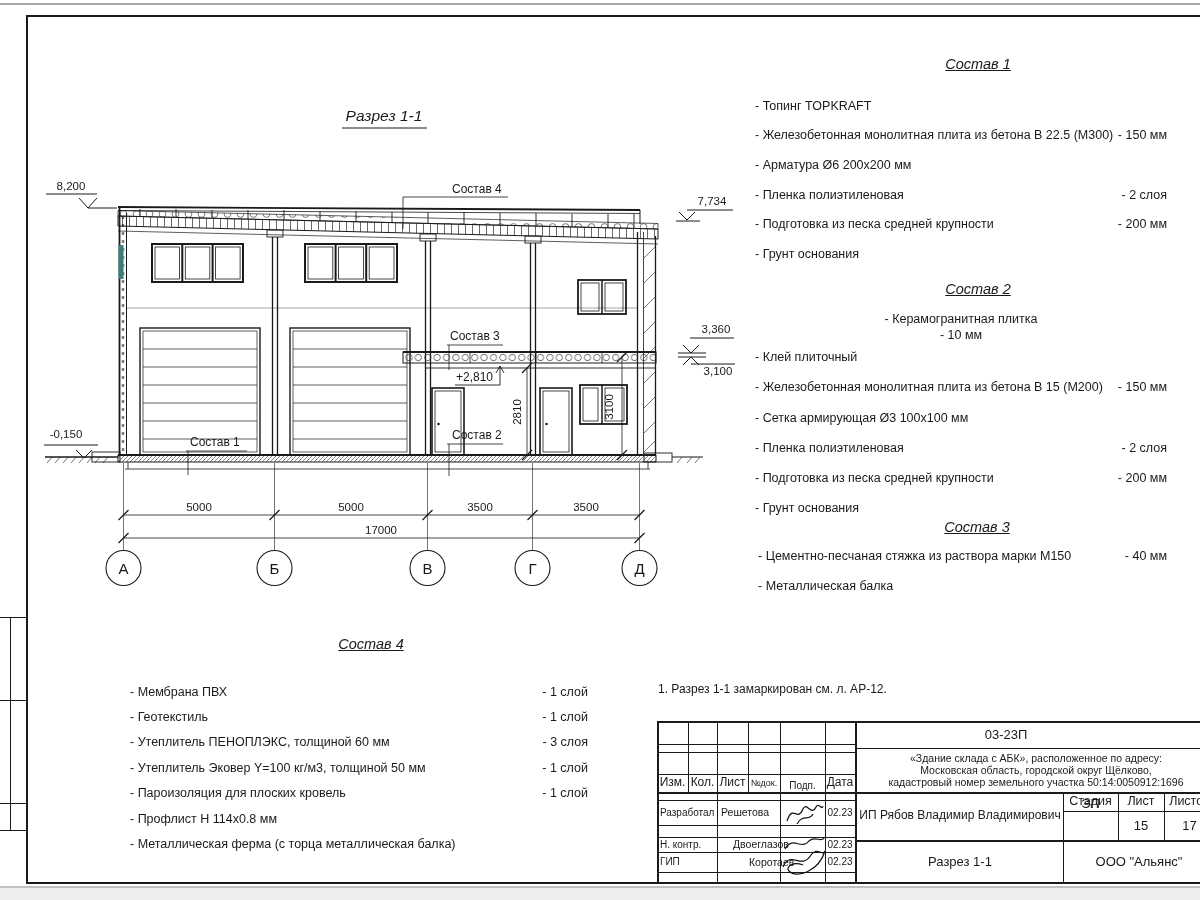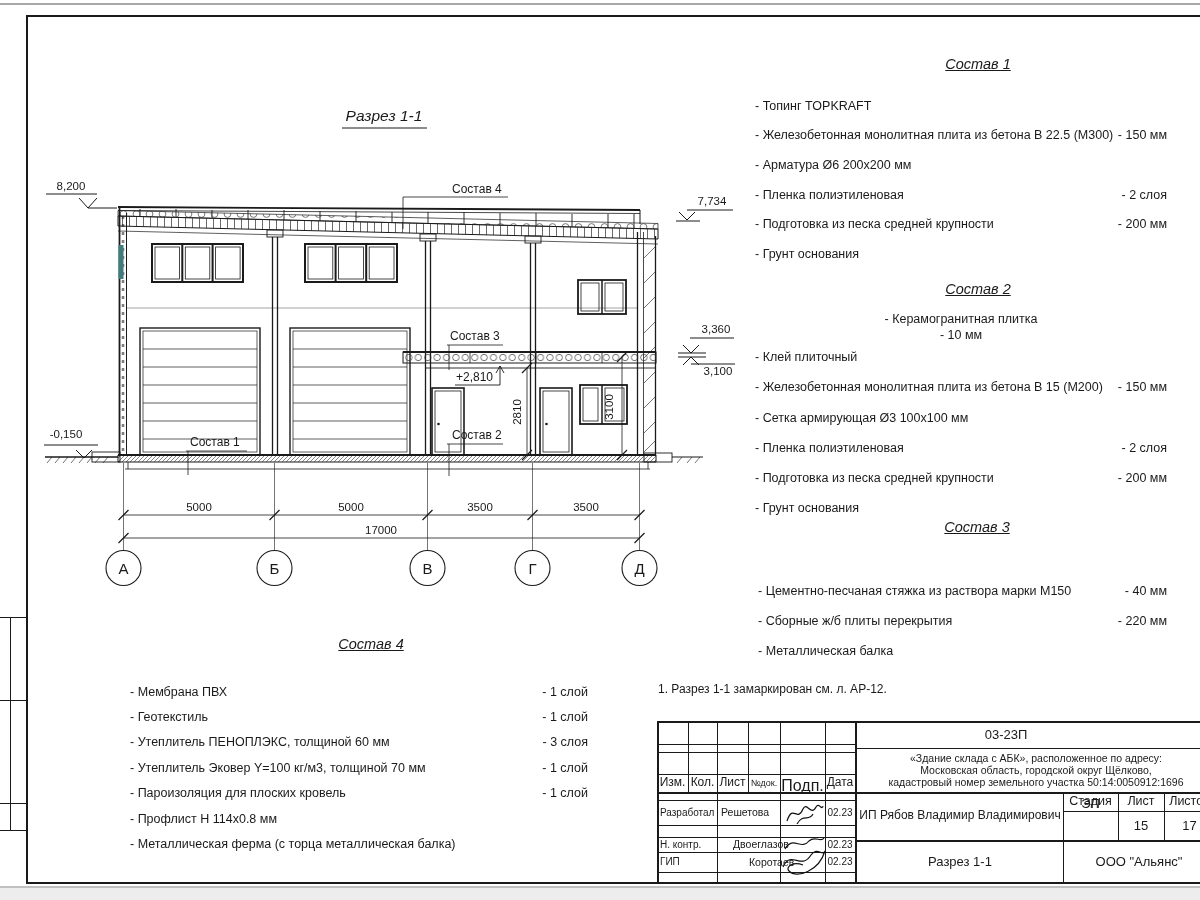--- a/index.html
+++ b/index.html
@@ -319,51 +319,47 @@
         <span>- Подготовка из песка средней  крупности</span>
         <span>- 200 мм</span>
       </div>
     <div class="comp-row" style="height:30.2px;">
         <span>- Грунт основания</span>
         <span></span>
       </div>
   </div>
 
   <div class="comp-head" style="left:897px;top:519px;width:160px;"><span>Состав 3</span></div>
-  <div class="comp-list" style="left:758px;top:576px;width:409px;">
+  <div class="comp-list" style="left:758px;top:541px;width:409px;">
     <div class="comp-row" style="height:30px;">
         <span>- Цементно-песчаная стяжка  из раствора марки М150</span>
         <span>- 40 мм</span>
       </div>
     <div class="comp-row" style="height:30px;">
-        <span>- Сборные ж/б плиты перекрытия</span>
-        <span>- 220 мм</span>
-      </div>
-    <div class="comp-row" style="height:30px;">
         <span>- Металлическая  балка</span>
         <span></span>
       </div>
   </div>
 
   <div class="comp-head" style="left:291px;top:636px;width:160px;"><span>Состав 4</span></div>
   <div class="comp-list" style="left:130px;top:679px;width:458px;">
     <div class="comp-row" style="height:25.4px;">
         <span>- Мембрана ПВХ</span>
         <span>- 1 слой</span>
       </div>
     <div class="comp-row" style="height:25.4px;">
         <span>- Геотекстиль</span>
         <span>- 1 слой</span>
       </div>
     <div class="comp-row" style="height:25.4px;">
         <span>- Утеплитель ПЕНОПЛЭКС, толщиной 60 мм</span>
         <span>- 3 слоя</span>
       </div>
     <div class="comp-row" style="height:25.4px;">
-        <span>- Утеплитель Эковер Y=100 кг/м3, толщиной 70 мм</span>
+        <span>- Утеплитель Эковер Y=100 кг/м3, толщиной 50 мм</span>
         <span>- 1 слой</span>
       </div>
     <div class="comp-row" style="height:25.4px;">
         <span>- Пароизоляция для плоских кровель</span>
         <span>- 1 слой</span>
       </div>
     <div class="comp-row" style="height:25.4px;">
         <span>- Профлист Н 114х0.8 мм</span>
         <span></span>
       </div>
@@ -398,21 +394,21 @@
     <div class="vline" style="left:1063px;top:792px;width:1px;height:92px;"></div>
     <div class="vline" style="left:1118px;top:792px;width:1px;height:49px;"></div>
     <div class="vline" style="left:1164px;top:792px;width:1px;height:49px;"></div>
     <div class="hline" style="left:1063px;top:811px;width:152px;height:1px;"></div>
     <div class="hline" style="left:857px;top:840px;width:358px;height:1.5px;"></div>
 
     <div class="cell" style="left:657px;top:774px;width:31px;height:18px;font-size:12px;">Изм.</div>
     <div class="cell" style="left:688px;top:774px;width:29px;height:18px;font-size:12px;">Кол.</div>
     <div class="cell" style="left:717px;top:774px;width:31px;height:18px;font-size:12px;">Лист</div>
     <div class="cell" style="left:748px;top:774px;width:32px;height:18px;font-size:9px;">№док.</div>
-    <div class="cell" style="left:780px;top:774px;width:45px;height:24px;font-size:16px;">Подп.</div>
+    <div class="cell" style="left:780px;top:774px;width:45px;height:24px;font-size:10px;">Подп.</div>
     <div class="cell" style="left:825px;top:774px;width:30px;height:18px;font-size:12px;">Дата</div>
 
     <div class="cell left" style="left:660px;top:800px;width:57px;height:25px;font-size:10px;">Разработал</div>
     <div class="cell left" style="left:721px;top:800px;width:59px;height:25px;font-size:10.5px;">Решетова</div>
     <div class="cell" style="left:825px;top:800px;width:30px;height:25px;font-size:10px;">02.23</div>
     <div class="cell left" style="left:660px;top:837px;width:57px;height:15px;font-size:10px;">Н. контр.</div>
     <div class="cell left" style="left:721px;top:837px;width:59px;height:15px;font-size:10.5px;margin-left:12px;">Двоеглазов</div>
     <div class="cell" style="left:825px;top:837px;width:30px;height:15px;font-size:10px;">02.23</div>
     <div class="cell left" style="left:660px;top:852px;width:57px;height:20px;font-size:10px;">ГИП</div>
     <div class="cell left" style="left:721px;top:852px;width:59px;height:20px;font-size:10.5px;padding-left:28px;">Коротаев</div>

